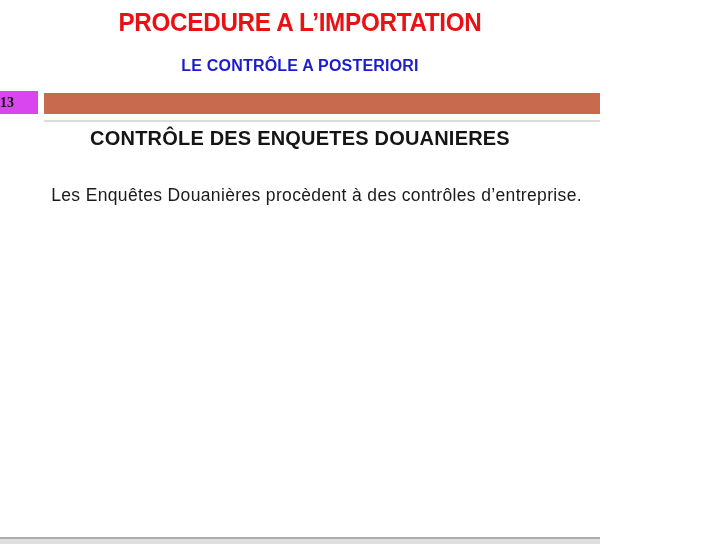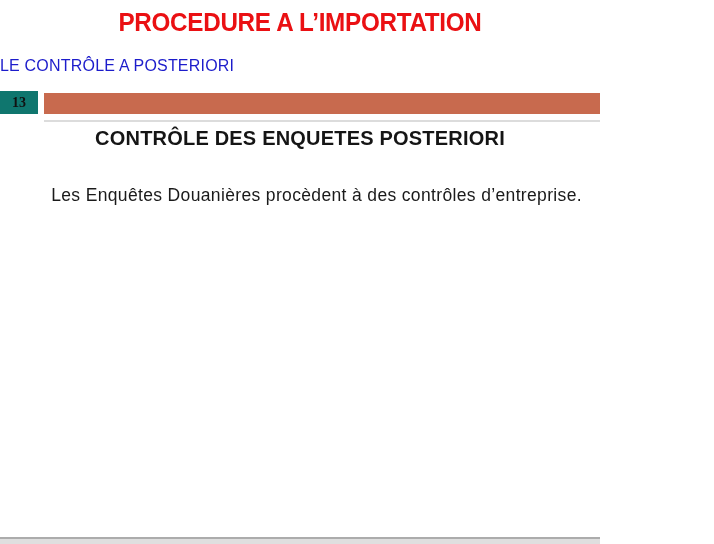--- a/index.html
+++ b/index.html
@@ -28,39 +28,40 @@
     color: #EA1013;
     letter-spacing: -0.3px;
     transform: scaleX(0.97);
   }
   .slide-subtitle {
     position: absolute;
     top: 56px;
     left: 0;
     right: 0;
     margin: 0;
+    text-align: center;
     font-size: 16px;
     line-height: 19px;
-    font-weight: 400;
+    font-weight: 700;
     color: #1C1CCB;
     letter-spacing: 0.2px;
   }
   .page-number-badge {
     position: absolute;
     top: 91px;
     left: 0;
     width: 38px;
     height: 23px;
-    background: #0f766e;
+    background: #d946ef;
     color: #111111;
     font-family: "Liberation Serif", serif;
     font-weight: 700;
     font-size: 14px;
     line-height: 23px;
-    text-align: center;
+    text-align: left;
   }
   .accent-bar {
     position: absolute;
     top: 93px;
     left: 44px;
     right: 0;
     height: 21px;
     background: #C86A4E;
   }
   .accent-bar-shadow {
@@ -122,21 +123,21 @@
   <h1 class="slide-title">PROCEDURE A L’IMPORTATION</h1>
 
   <h2 class="slide-subtitle">LE CONTRÔLE A POSTERIORI</h2>
 
   <div class="page-number-badge">13</div>
 
   <div class="accent-bar"></div>
 
   <div class="accent-bar-shadow"></div>
 
-  <h3 class="section-heading">CONTRÔLE DES ENQUETES POSTERIORI</h3>
+  <h3 class="section-heading">CONTRÔLE DES ENQUETES DOUANIERES</h3>
 
   <p class="body-text">Les Enquêtes Douanières procèdent à des contrôles d’entreprise.</p>
 
   <div class="bottom-line"></div>
 
   <div class="bottom-strip"></div>
 
 </div>
 
 </body></html>

